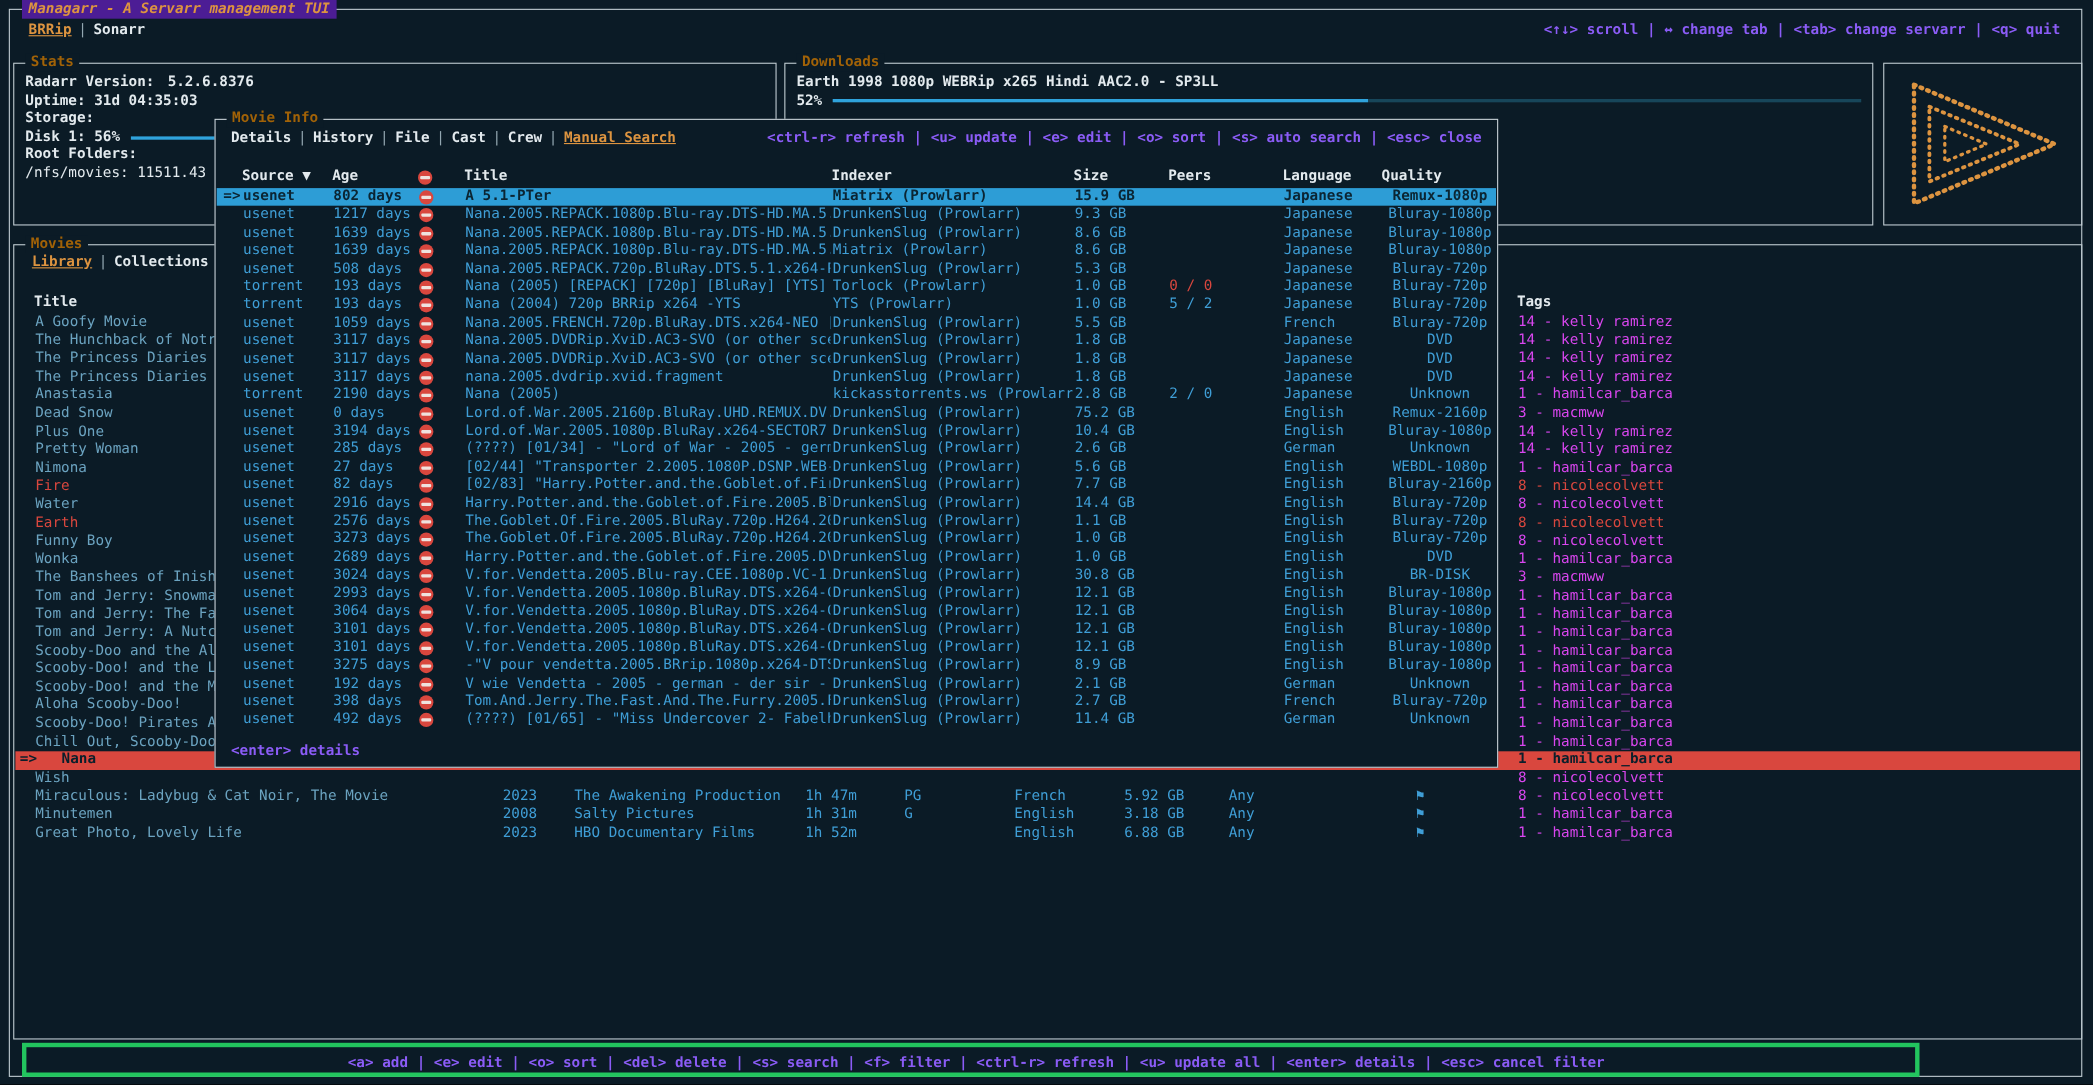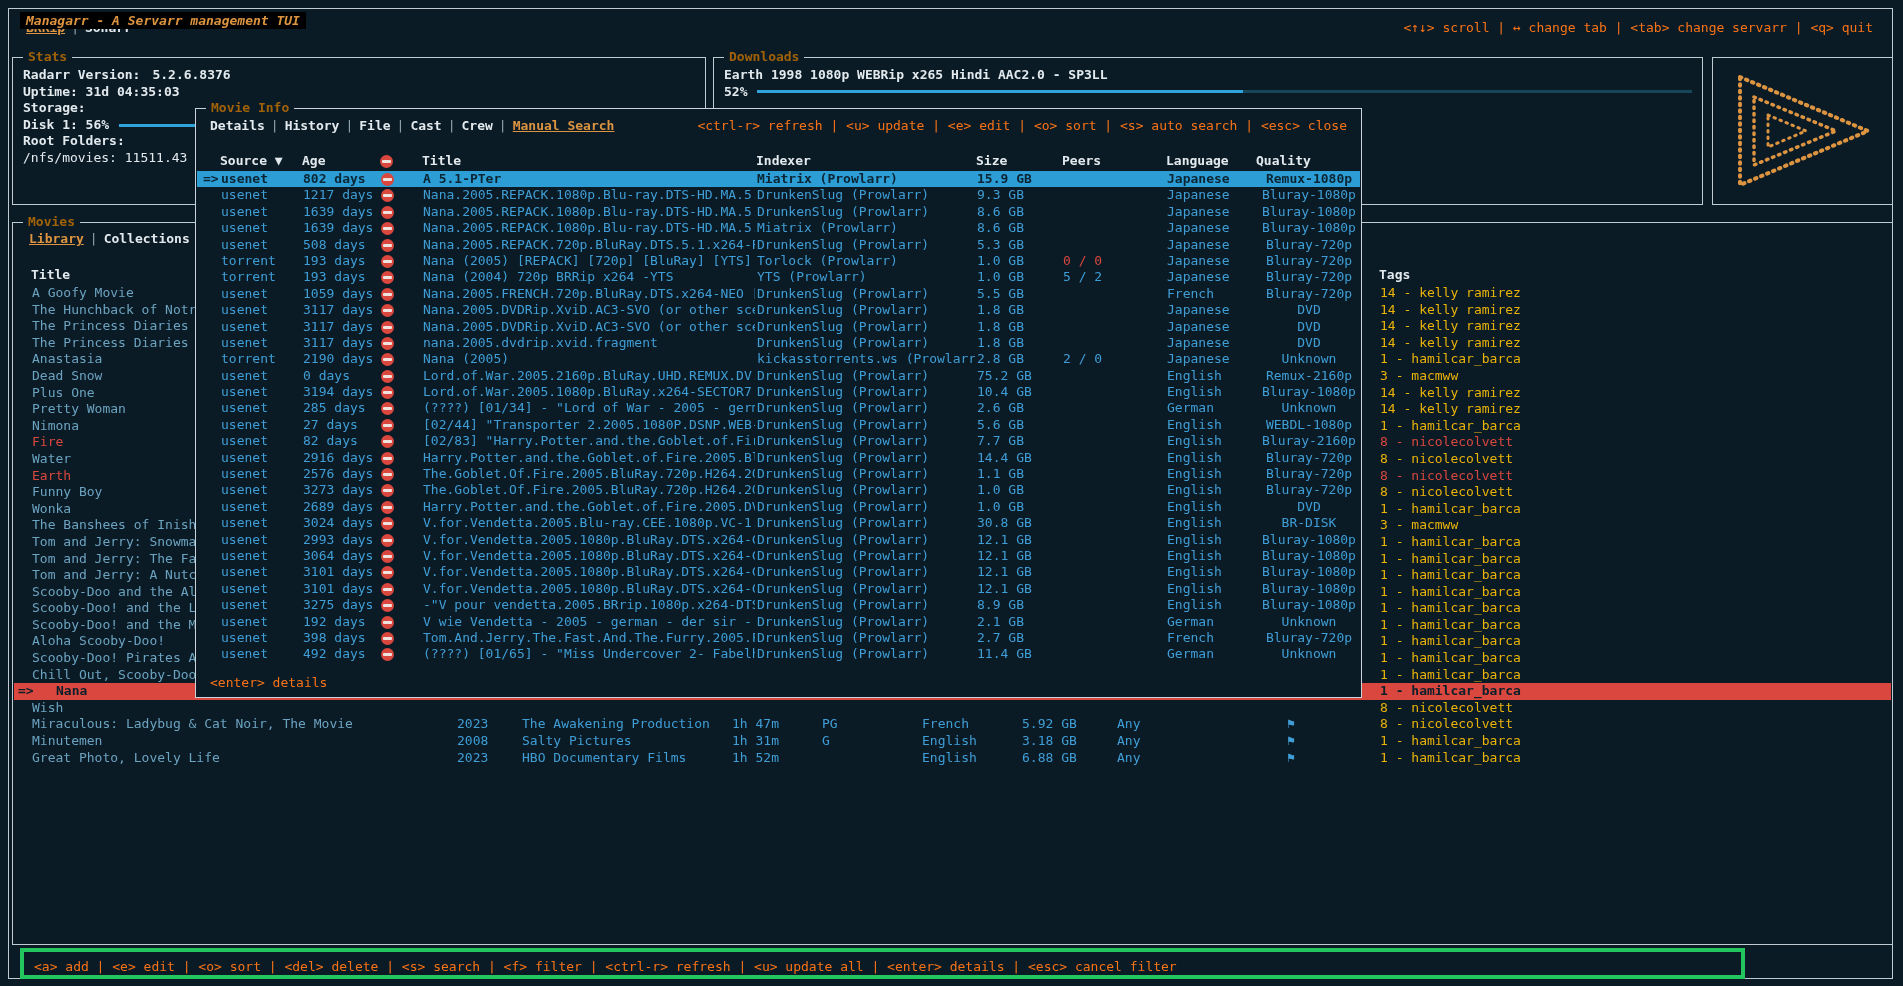--- a/index.html
+++ b/index.html
@@ -1,22 +1,22 @@
 <!DOCTYPE html>
 <html><head>
 <meta charset="utf-8">
 <style>
   *{margin:0;padding:0;box-sizing:border-box;}
   html,body{background:#000;}
   .screen{position:relative;width:1903px;height:986px;background:#0b1b26;overflow:hidden;
           font-family:"DejaVu Sans Mono",monospace;font-size:13px;color:#e3eaee;}
   .frame{position:absolute;left:8px;top:8px;width:1885px;height:971px;border:1px solid #c0ccd2;}
-  .app-title{position:absolute;left:20px;top:12px;padding:0 6px;background:#000000;color:#dd9440;
+  .app-title{position:absolute;left:20px;top:0;padding:0 6px;background:#4c1d95;color:#dd9440;
              font-style:italic;font-weight:bold;z-index:3;line-height:17px;white-space:nowrap;}
-  .keys{color:#f97316;font-weight:normal;}
+  .keys{color:#8b5cf6;font-weight:bold;text-align:center;}
   .global-keys{position:absolute;top:20px;right:30px;white-space:nowrap;z-index:2;}
   .servarr-tabs{position:absolute;top:20px;left:26px;white-space:nowrap;font-weight:bold;z-index:2;}
   .tab-sel-orange{color:#dd9440;text-decoration:underline;}
   .tab-plain{color:#e3eaee;}
   .sep{color:#93a7b1;padding:0 6px;font-weight:normal;}
   .panel{position:absolute;border:1px solid #c0ccd2;}
   .panel-label{position:absolute;top:-9px;left:10px;background:#0b1b26;padding:0 5px;font-weight:bold;
                color:#a16207;line-height:16px;z-index:2;white-space:nowrap;}
   .p-body{position:absolute;left:10px;right:10px;top:9px;}
   .sline{height:16.6px;line-height:16.6px;white-space:nowrap;display:flex;}
@@ -38,21 +38,21 @@
   .mrow.sel .c-title{left:42px;}
   .cblue{color:#3f9ed6;}
   .c-year{left:443px;width:60px;}
   .c-studio{left:508px;width:205px;}
   .c-runtime{left:718px;width:85px;}
   .c-cert{left:808px;width:95px;}
   .c-lang{left:908px;width:95px;}
   .c-size{left:1008px;width:90px;}
   .c-profile{left:1103px;width:165px;}
   .c-flag{left:1273px;width:20px;color:#3f9ed6;}
-  .c-tag{left:1366px;width:508px;color:#eab308;}
+  .c-tag{left:1366px;width:508px;color:#d946ef;}
   .mrow.red .c-title{color:#d9473e;}
   .red-txt{color:#d9473e !important;}
   .mrow.sel{background:#d9473e;}
   .mrow.sel .c-title,.mrow.sel .c-tag,.mrow.sel .mk{color:#0a1f2b;font-weight:bold;}
   .ban{display:inline-block;width:13px;height:13px;border-radius:50%;background:#d9473e;position:relative;top:2px;}
   .ban::after{content:"";position:absolute;left:2px;right:2px;top:5px;height:3px;background:#efe3df;border-radius:1px;}
   .modal{position:absolute;left:195px;top:108px;width:1167px;height:590px;background:#0b1b26;
          border:1px solid #c9d3d9;z-index:5;}
   .modal-tabs{position:absolute;top:9px;left:14px;font-weight:bold;white-space:nowrap;}
   .modal-keys{position:absolute;top:9px;right:14px;white-space:nowrap;}

